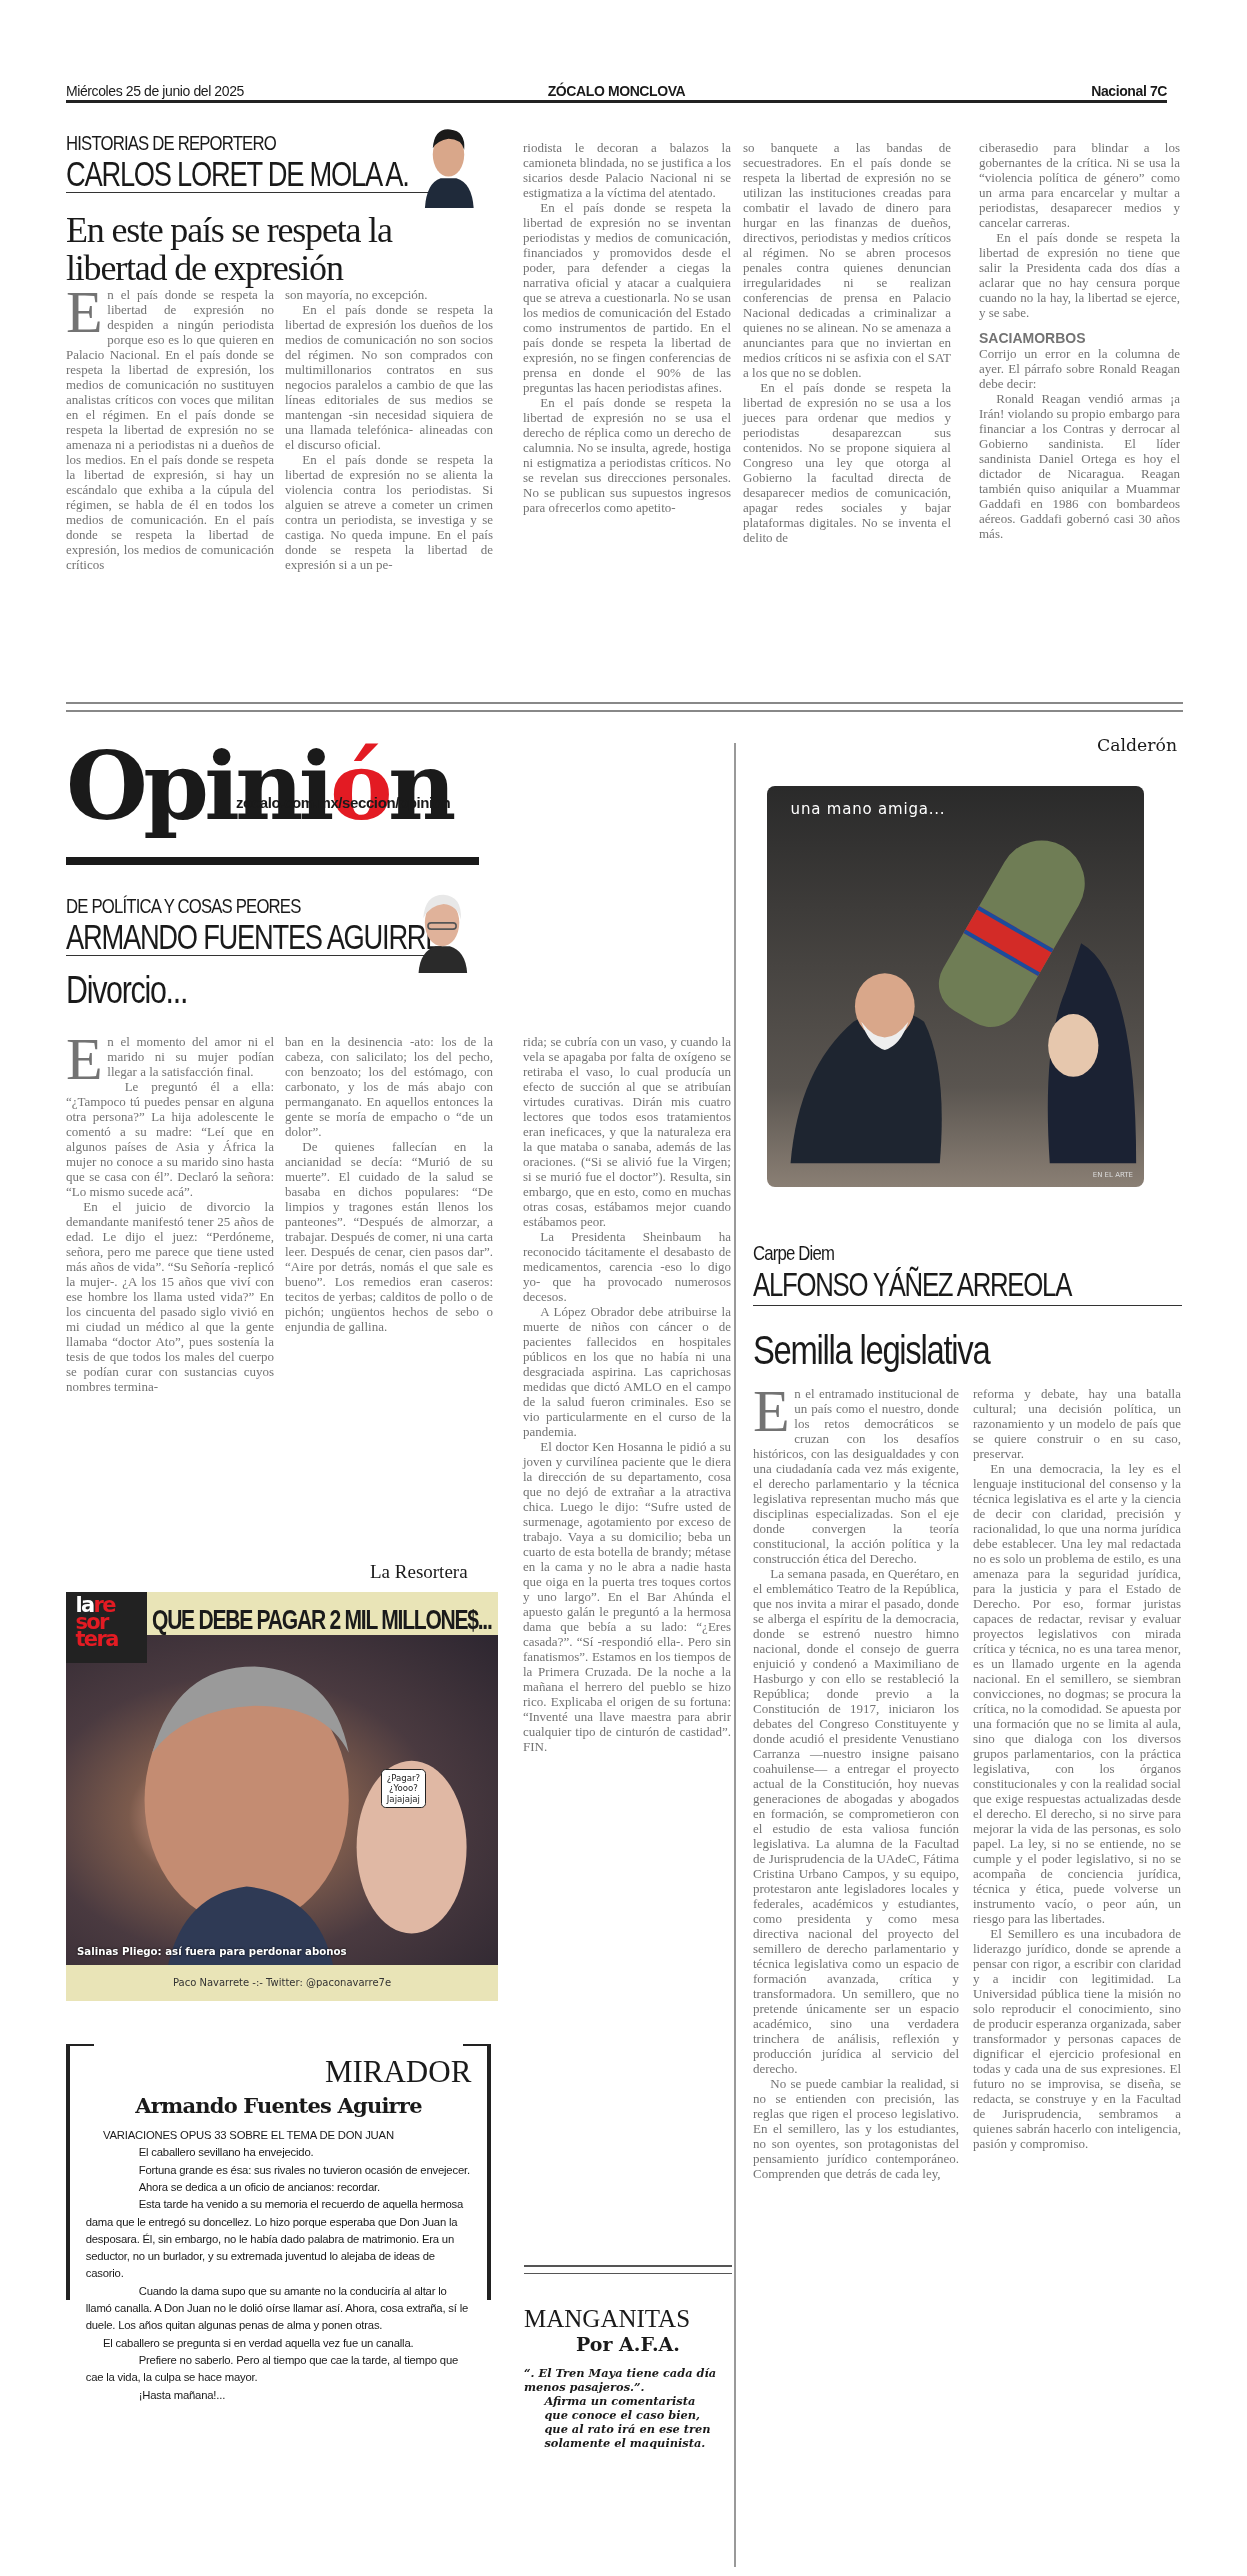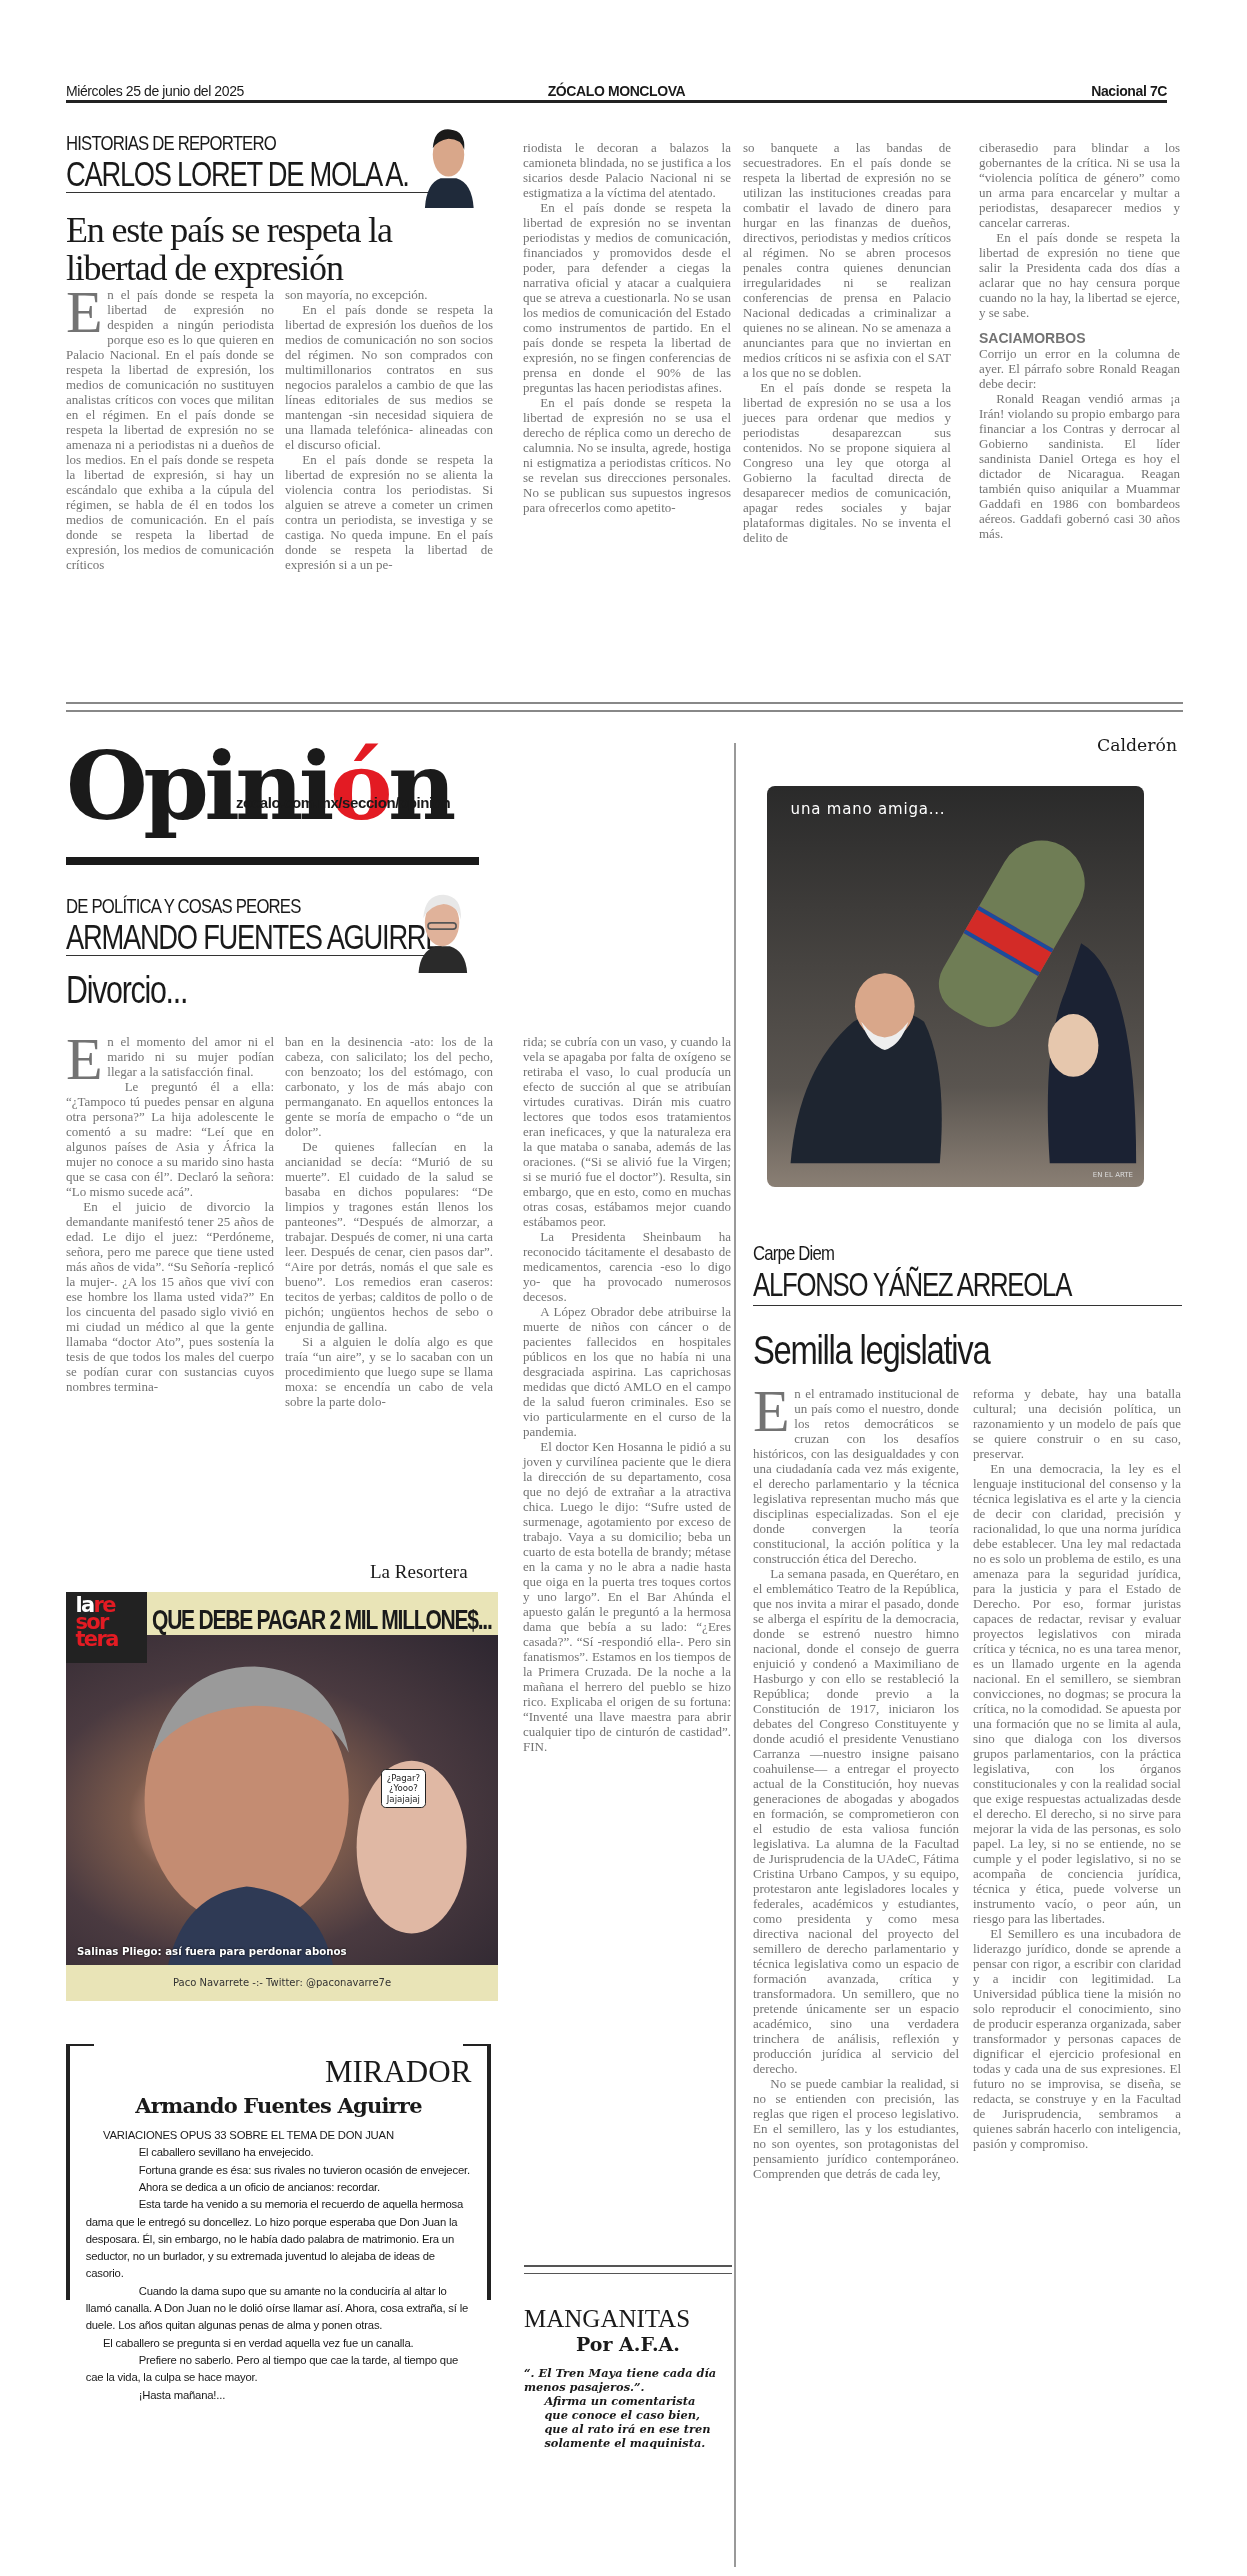--- a/index.html
+++ b/index.html
@@ -138,21 +138,20 @@
 <div class="abs titlec" style="left:66px;top:969px">Divorcio...</div>
 <div class="abs txt" style="left:66px;top:1034px;width:208px">
   <span class="drop">E</span>
   <p class="first" style="display:inline">n el momento del amor ni el marido ni su mujer podían llegar a la satisfacción final.</p>
   <p>Le preguntó él a ella: “¿Tampoco tú puedes pensar en alguna otra persona?” La hija adolescente le comentó a su madre: “Leí que en algunos países de Asia y África la mujer no conoce a su marido sino hasta que se casa con él”. Declaró la señora: “Lo mismo sucede acá”.</p>
   <p>En el juicio de divorcio la demandante manifestó tener 25 años de edad. Le dijo el juez: “Perdóneme, señora, pero me parece que tiene usted más años de vida”. “Su Señoría -replicó la mujer-. ¿A los 15 años que viví con ese hombre los llama usted vida?” En los cincuenta del pasado siglo vivió en mi ciudad un médico al que la gente llamaba “doctor Ato”, pues sostenía la tesis de que todos los males del cuerpo se podían curar con sustancias cuyos nombres termina-</p>
 </div>
 <div class="abs txt" style="left:285px;top:1034px;width:208px">
   <p class="first">ban en la desinencia -ato: los de la cabeza, con salicilato; los del pecho, con benzoato; los del estómago, con carbonato, y los de más abajo con permanganato. En aquellos entonces la gente se moría de empacho o “de un dolor”.</p>
   <p>De quienes fallecían en la ancianidad se decía: “Murió de su muerte”. El cuidado de la salud se basaba en dichos populares: “De limpios y tragones están llenos los panteones”. “Después de almorzar, a trabajar. Después de comer, ni una carta leer. Después de cenar, cien pasos dar”. “Aire por detrás, nomás el que sale es bueno”. Los remedios eran caseros: tecitos de yerbas; calditos de pollo o de pichón; ungüentos hechos de sebo o enjundia de gallina.</p>
-  <p>Si a alguien le dolía algo es que traía “un aire”, y se lo sacaban con un procedimiento que luego supe se llama moxa: se encendía un cabo de vela sobre la parte dolo-</p>
 </div>
 <div class="abs txt" style="left:523px;top:1034px;width:208px">
   <p class="first">rida; se cubría con un vaso, y cuando la vela se apagaba por falta de oxígeno se retiraba el vaso, lo cual producía un efecto de succión al que se atribuían virtudes curativas. Dirán mis cuatro lectores que todos esos tratamientos eran ineficaces, y que la naturaleza era la que mataba o sanaba, además de las oraciones. (“Si se alivió fue la Virgen; si se murió fue el doctor”). Resulta, sin embargo, que en esto, como en muchas otras cosas, estábamos mejor cuando estábamos peor.</p>
   <p>La Presidenta Sheinbaum ha reconocido tácitamente el desabasto de medicamentos, carencia -eso lo digo yo- que ha provocado numerosos decesos.</p>
   <p>A López Obrador debe atribuirse la muerte de niños con cáncer o de pacientes fallecidos en hospitales públicos en los que no había ni una desgraciada aspirina. Las caprichosas medidas que dictó AMLO en el campo de la salud fueron criminales. Eso se vio particularmente en el curso de la pandemia.</p>
   <p>El doctor Ken Hosanna le pidió a su joven y curvilínea paciente que le diera la dirección de su departamento, cosa que no dejó de extrañar a la atractiva chica. Luego le dijo: “Sufre usted de surmenage, agotamiento por exceso de trabajo. Vaya a su domicilio; beba un cuarto de esta botella de brandy; métase en la cama y no le abra a nadie hasta que oiga en la puerta tres toques cortos y uno largo”. En el Bar Ahúnda el apuesto galán le preguntó a la hermosa dama que bebía a su lado: “¿Eres casada?”. “Sí -respondió ella-. Pero sin fanatismos”. Estamos en los tiempos de la Primera Cruzada. De la noche a la mañana el herrero del pueblo se hizo rico. Explicaba el origen de su fortuna: “Inventé una llave maestra para abrir cualquier tipo de cinturón de castidad”. FIN.</p>
 </div>
 
 <div class="abs" style="left:370px;top:1561px;font-family:'Liberation Serif',serif;font-size:19px">La Resortera</div>
 <div id="resortera" class="abs">

